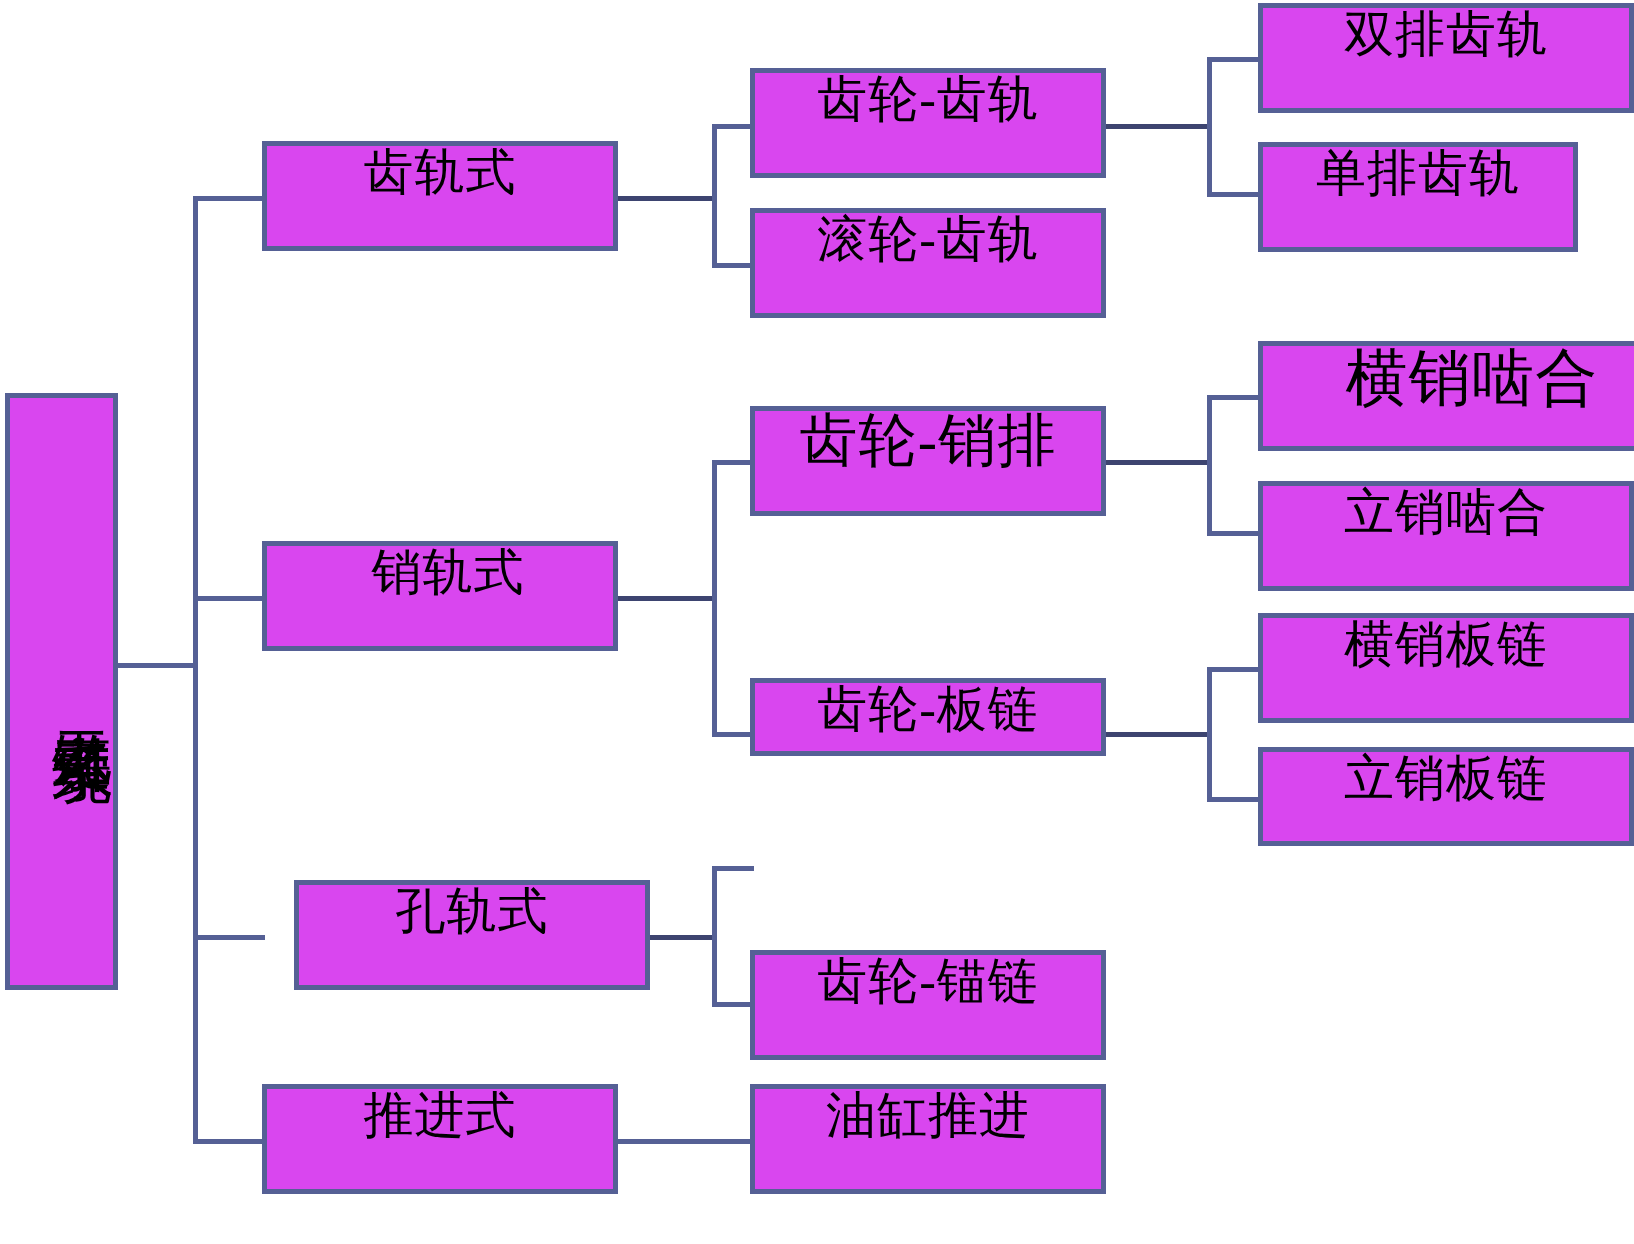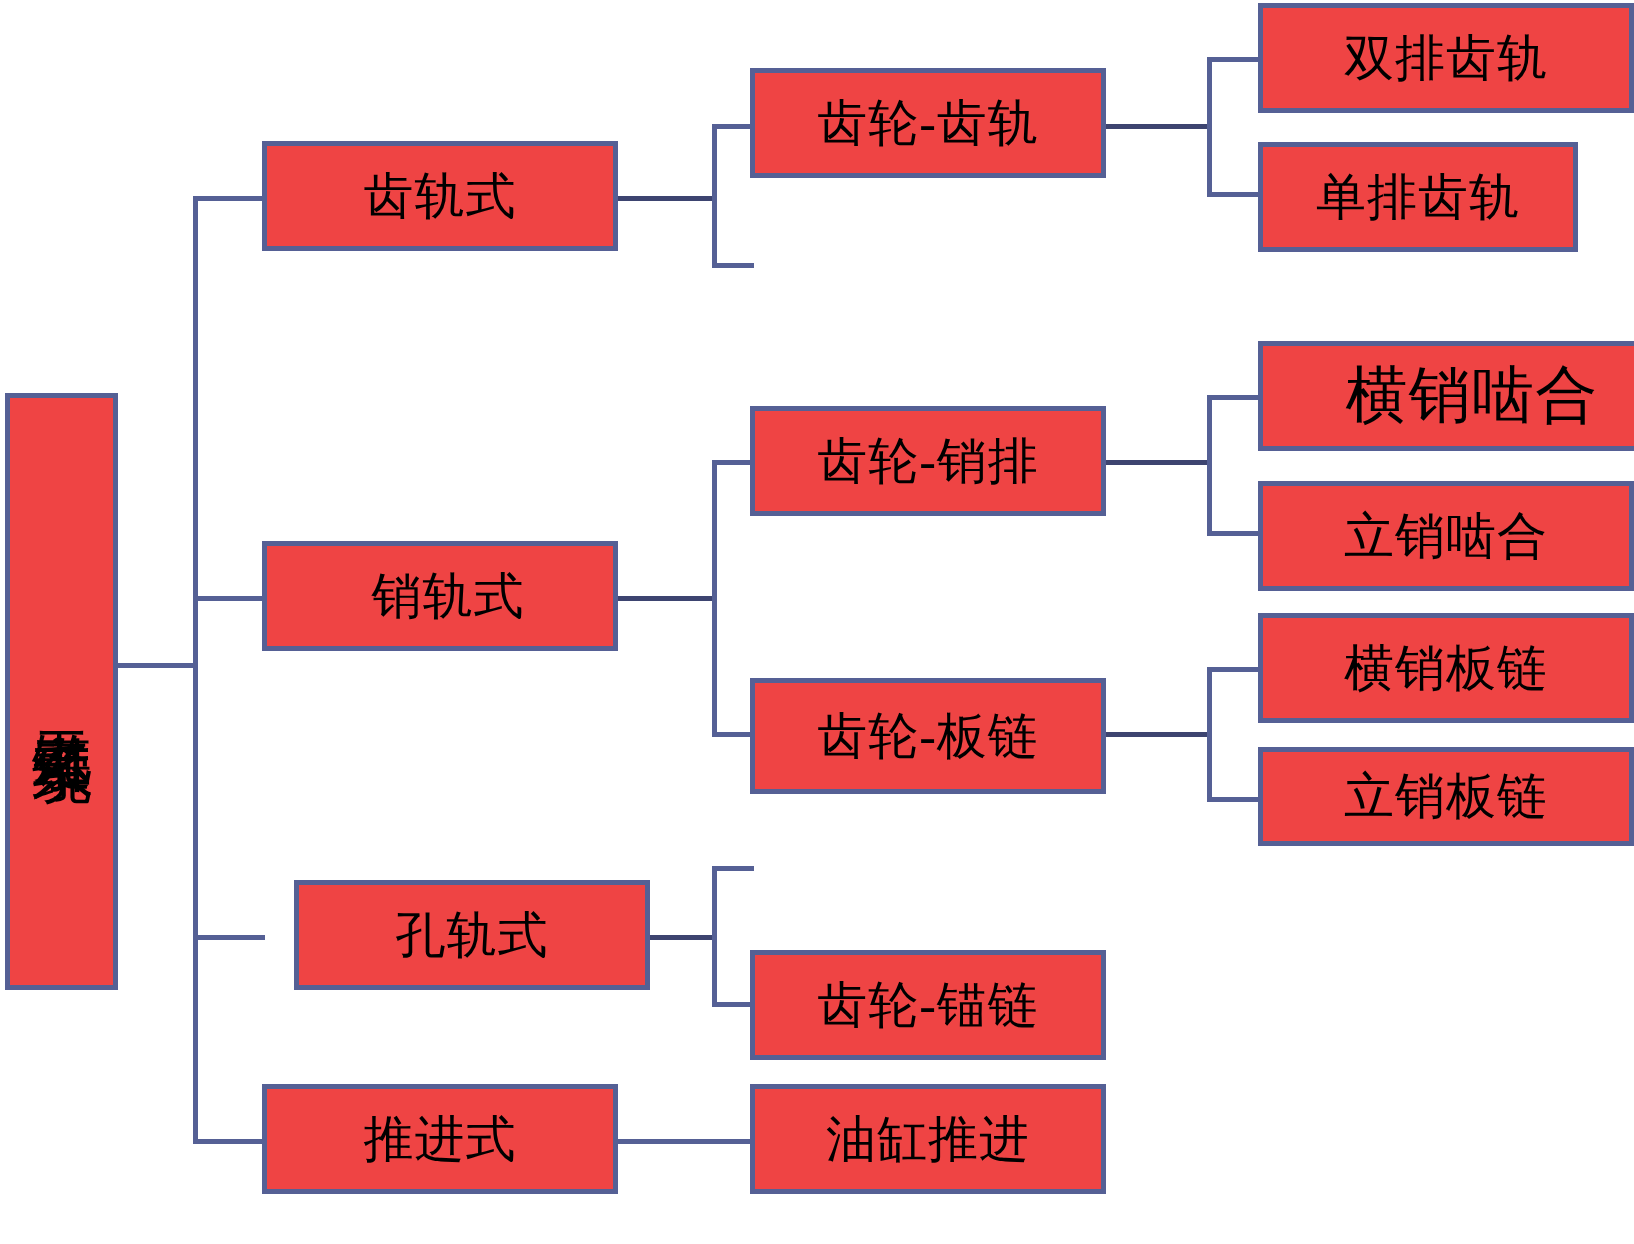--- a/index.html
+++ b/index.html
@@ -13,23 +13,22 @@
     height: 1244px;
     background: #ffffff;
     overflow: hidden;
     font-family: "Liberation Serif", "DejaVu Serif", serif;
   }
   .node {
     position: absolute;
     box-sizing: border-box;
     border: 5px solid #5560954d;
     border-color: #556095;
-    background: #ef4444;
+    background: #d946ef;
     display: flex;
-    align-items: center;
     justify-content: center;
     color: #000000;
     line-height: 1.05;
     z-index: 3;
   }
   .node .label {
     display: block;
     white-space: pre;
     letter-spacing: 0.02em;
   }
@@ -112,24 +111,27 @@
   <div class="node" style="left:262px; top:880px; width:356px; height:110px; font-size:50px;margin-left:32px;">
     <span class="label">孔轨式</span>
   </div>
   <div class="node" style="left:262px; top:1084px; width:356px; height:110px; font-size:50px;">
     <span class="label">推进式</span>
   </div>
 
   <div class="node" style="left:750px; top:68px; width:356px; height:110px; font-size:50px;">
     <span class="label">齿轮-齿轨</span>
   </div>
-  <div class="node" style="left:750px; top:406px; width:356px; height:110px; font-size:50px;">
+  <div class="node" style="left:750px; top:208px; width:356px; height:110px; font-size:50px;">
+    <span class="label">滚轮-齿轨</span>
+  </div>
+  <div class="node" style="left:750px; top:406px; width:356px; height:110px; font-size:58px;">
     <span class="label">齿轮-销排</span>
   </div>
-  <div class="node" style="left:750px; top:678px; width:356px; height:116px; font-size:50px;">
+  <div class="node" style="left:750px; top:678px; width:356px; height:78px; font-size:50px;">
     <span class="label">齿轮-板链</span>
   </div>
   <div class="node" style="left:750px; top:950px; width:356px; height:110px; font-size:50px;">
     <span class="label">齿轮-锚链</span>
   </div>
   <div class="node" style="left:750px; top:1084px; width:356px; height:110px; font-size:50px;">
     <span class="label">油缸推进</span>
   </div>
 
   <div class="node" style="left:1258px; top:3px; width:376px; height:110px; font-size:50px;">

